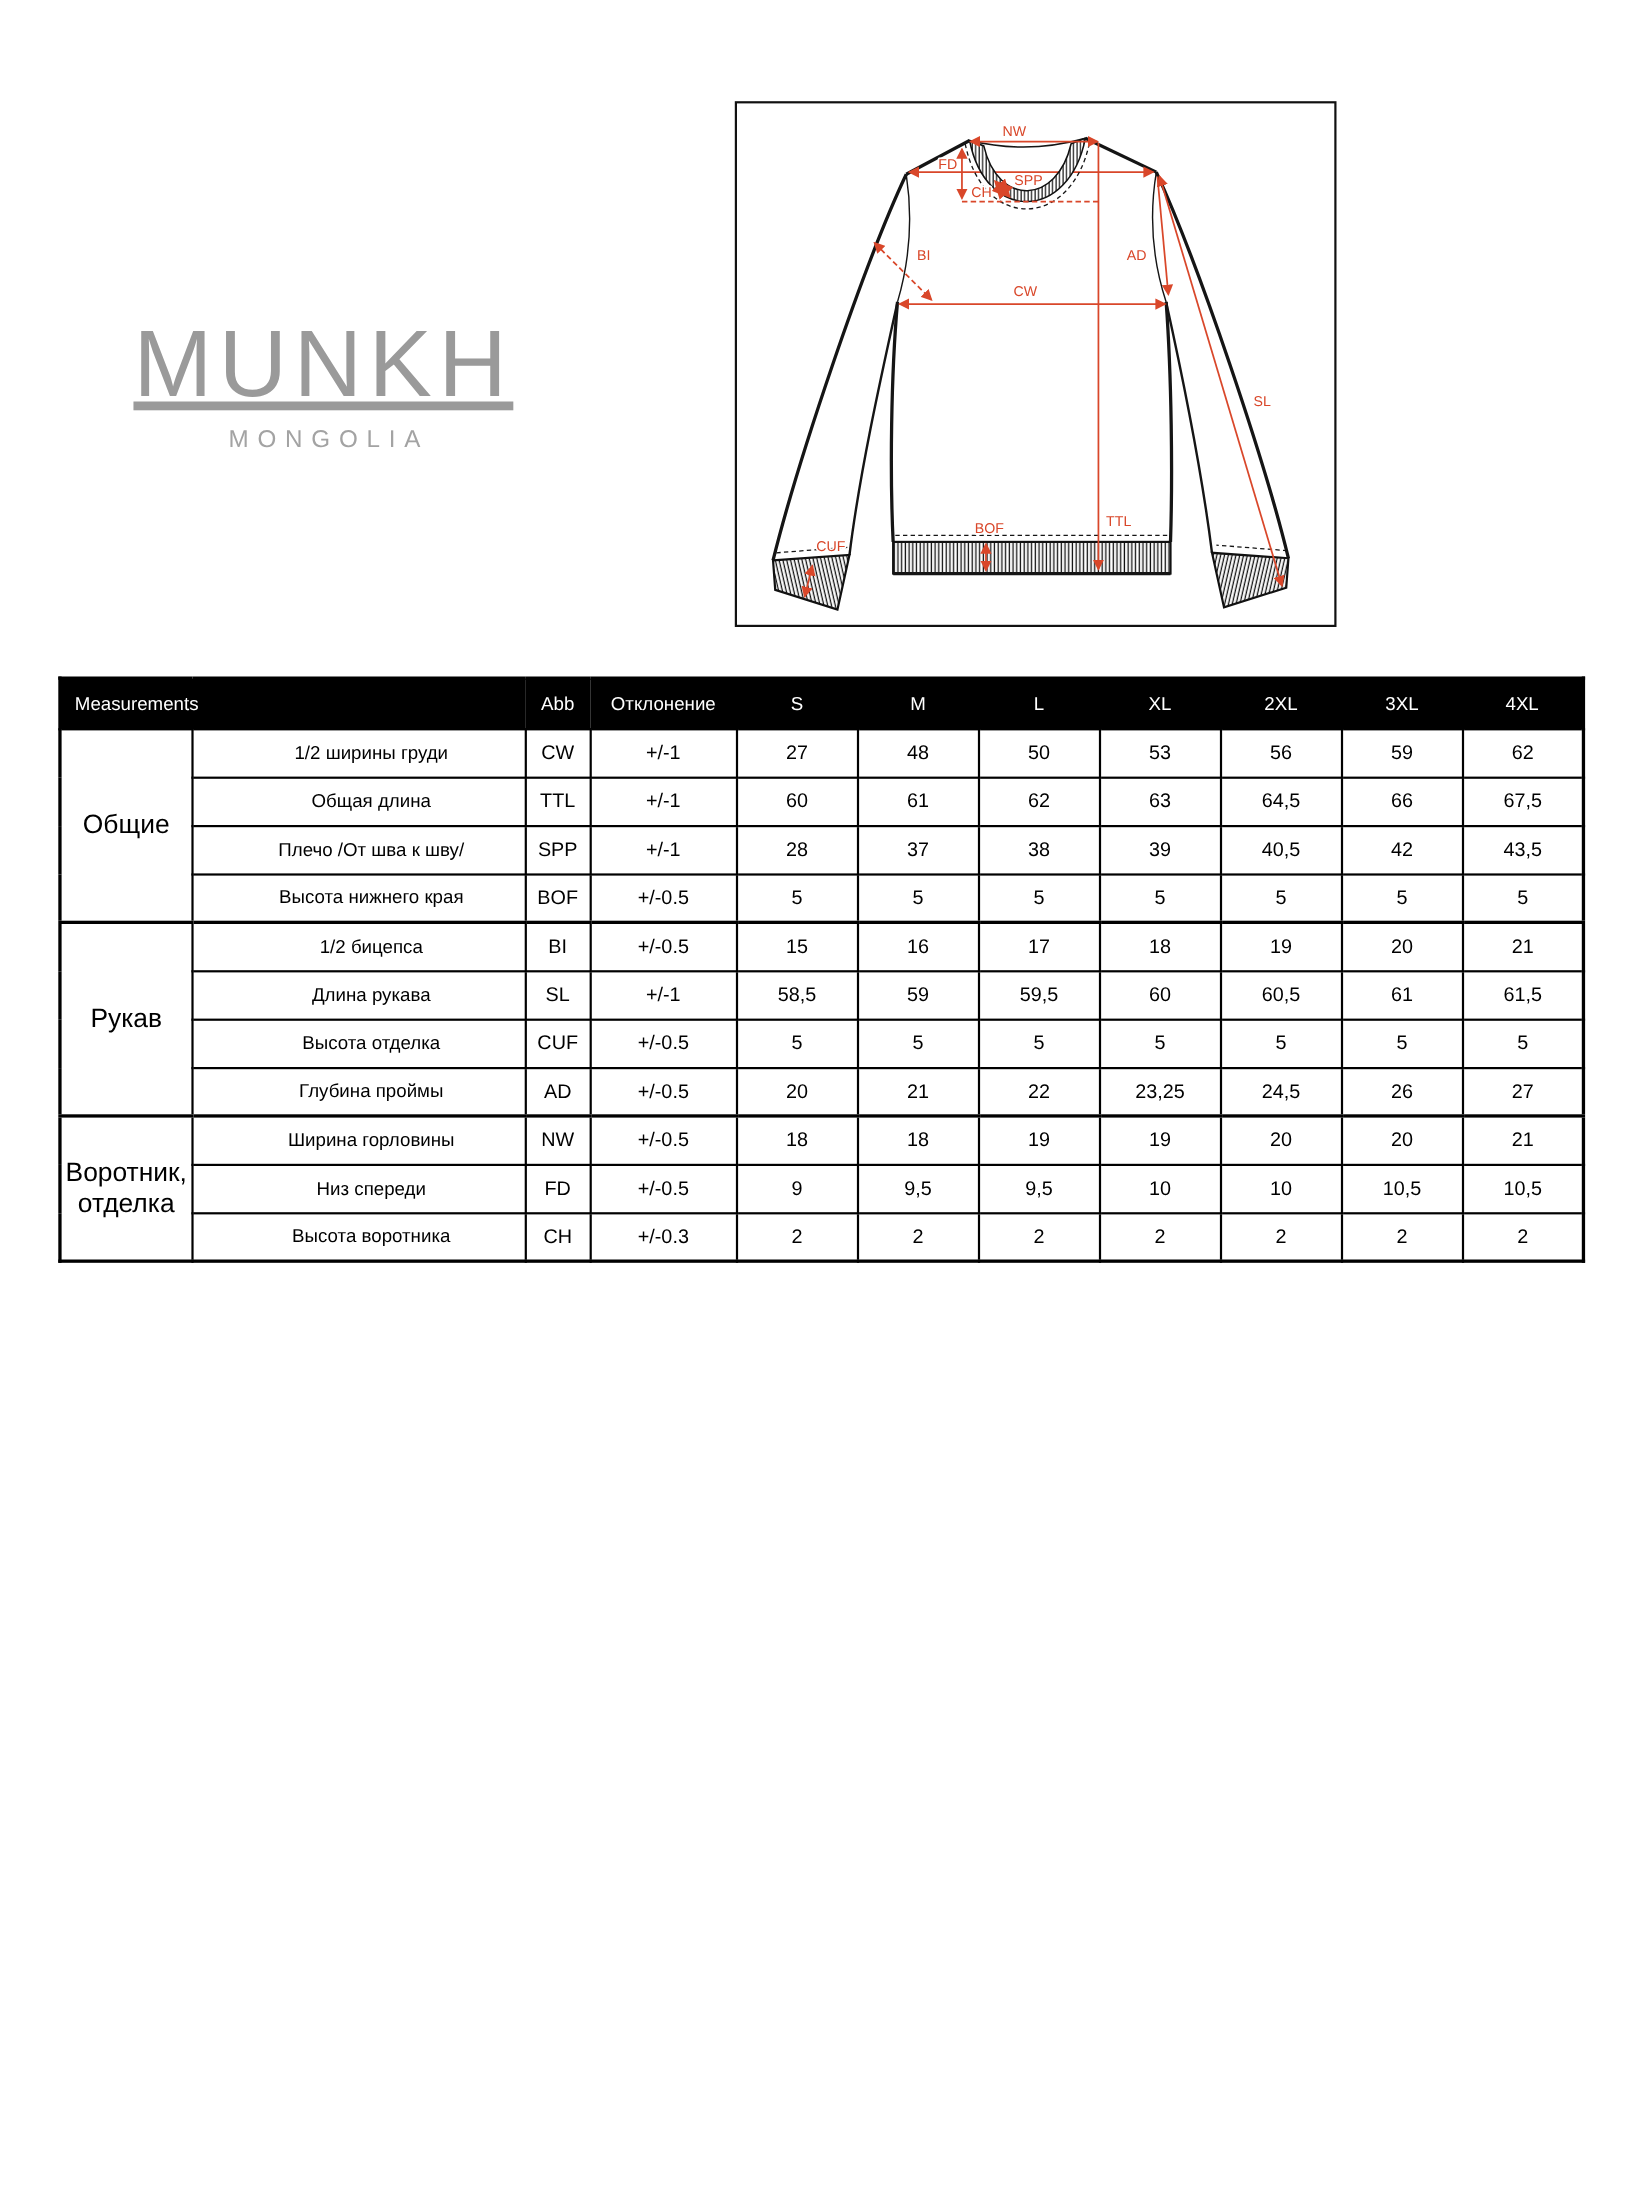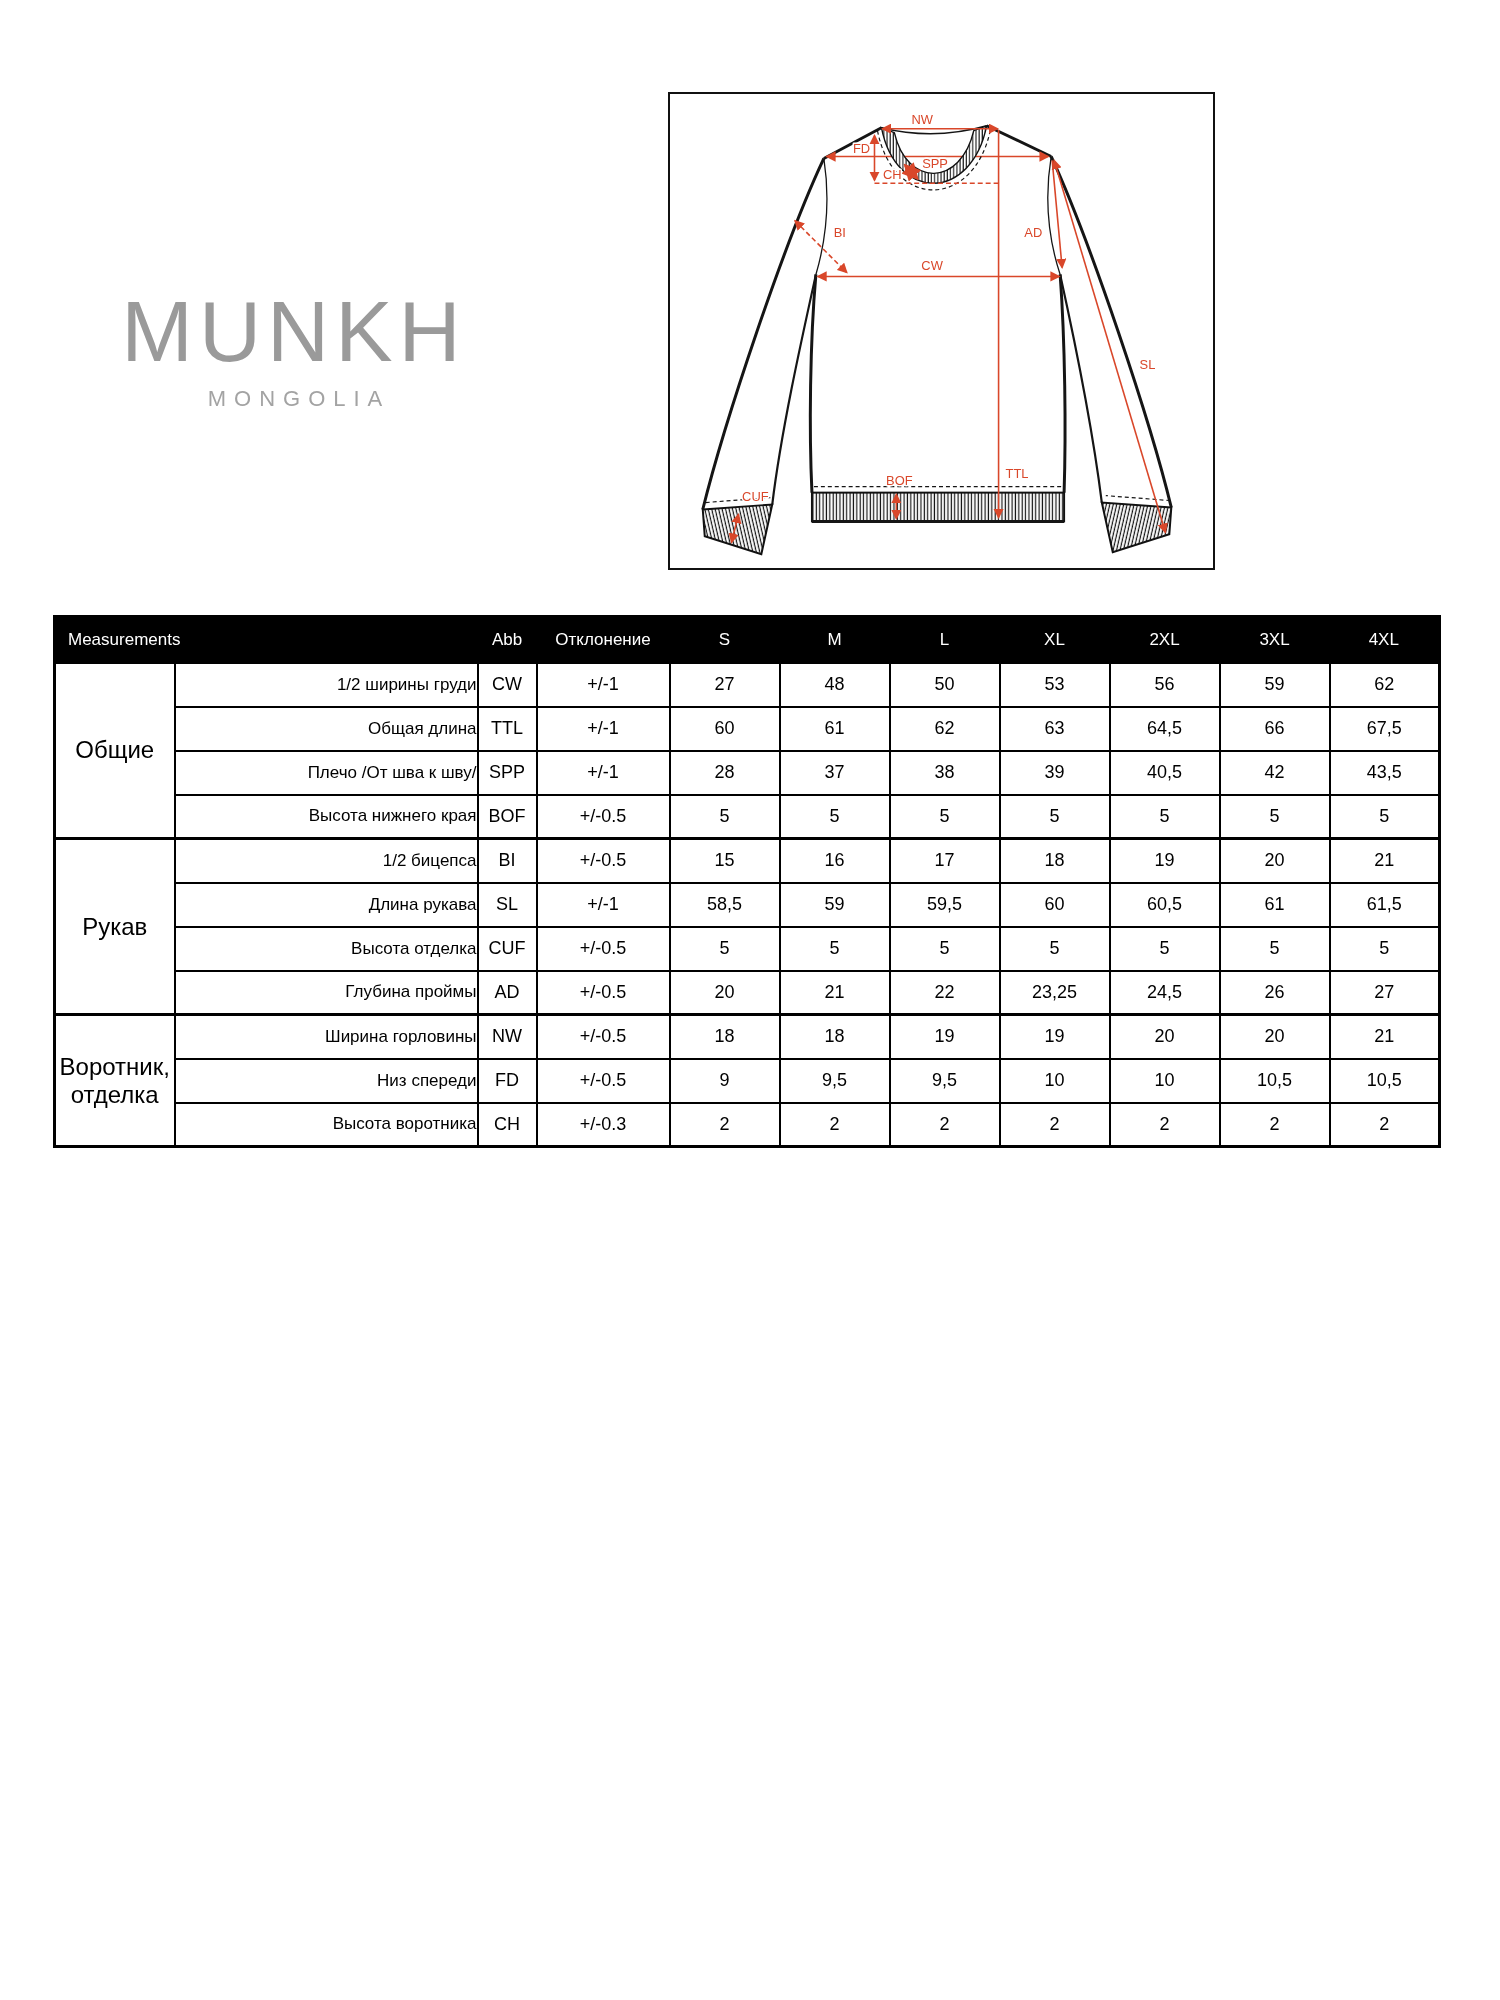--- a/index.html
+++ b/index.html
@@ -47,28 +47,28 @@
   .size-table thead tr{height:46px;}
   .size-table thead th{
     background:#000;color:#fff;font-weight:400;font-size:17px;border:0;padding:0;
   }
   .size-table thead th.h-meas{text-align:left;padding-left:12px;}
   .size-table tbody tr{height:44px;}
   .size-table tbody td{
     border:2px solid #000;font-size:18px;text-align:center;padding:0;
     vertical-align:middle;line-height:1.15;
   }
-  .size-table tbody td.desc-cell{text-align:right;padding-left:23px;font-size:17px;margin-left:16px;}
+  .size-table tbody td.desc-cell{text-align:center;padding-left:23px;font-size:17px;margin-left:16px;}
   .size-table tbody td.group-cell{font-size:24px;}
   .size-table tbody tr.group-start td{border-top-width:3px;border-radius:19px;}
 </style>
 </head>
 <body>
 
-<div class="brand" style="color: rgb(154, 154, 154);">MUNKH</div>
+<div class="brand" style="color: rgb(154, 154, 154); text-decoration: underline;">MUNKH</div>
 <div class="brand-sub">MONGOLIA</div>
 
 <div class="diagram-box">
   <svg viewBox="0 0 547 478" preserveAspectRatio="none">
     <defs>
       <pattern id="ribC" width="3.2" height="6" patternUnits="userSpaceOnUse">
         <rect width="3.2" height="6" fill="#ffffff"></rect>
         <line x1="1" y1="0" x2="1" y2="6" stroke="#111" stroke-width="1.1"></line>
       </pattern>
       <pattern id="ribH" width="3.4" height="6" patternUnits="userSpaceOnUse">

